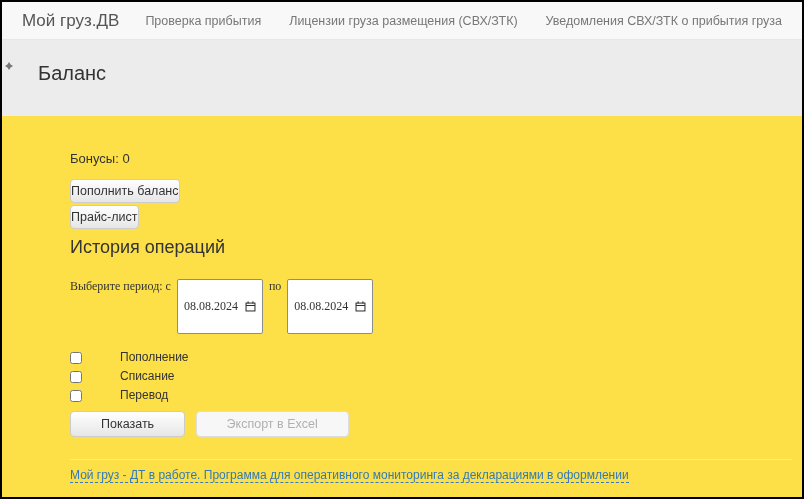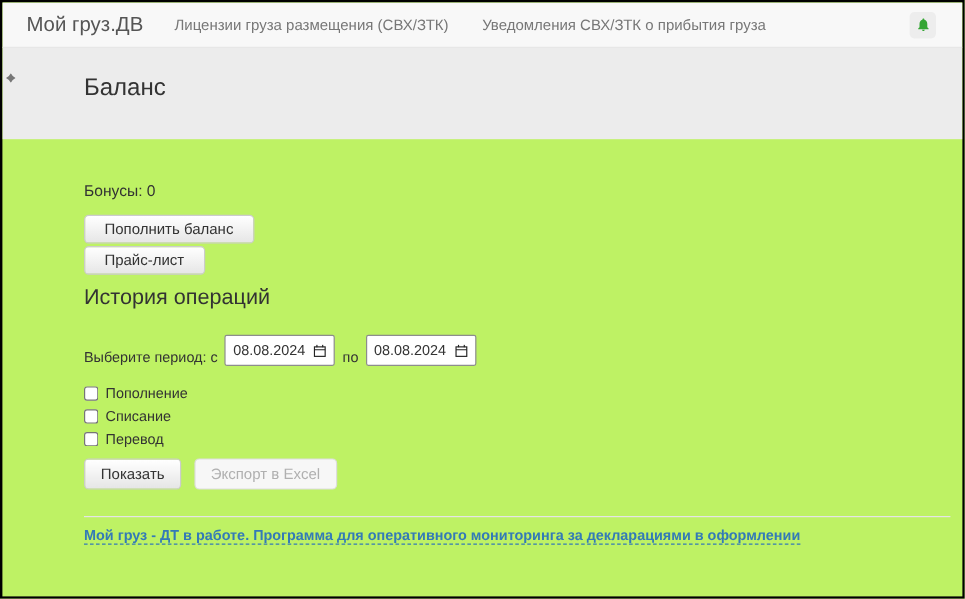--- a/index.html
+++ b/index.html
@@ -5,21 +5,21 @@
   * { margin:0; padding:0; box-sizing:border-box; }
   html,body { width:804px; height:499px; }
   body {
     font-family:"Liberation Sans", sans-serif;
     background:#fff;
     color:#333;
   }
   .frame {
     width:804px; height:499px;
     border:2px solid #000;
-    background:#bef264;
+    background:#fde047;
     overflow:hidden;
   }
   
   .navbar {
     height:38px;
     background:#f8f8f8;
     border-bottom:1px solid #e7e7e7;
     display:flex;
     align-items:center;
     padding:0 14px 0 20px;
@@ -61,95 +61,98 @@
   }
   .mini-icon {
     position:absolute;
     left:3px; top:16px;
     color:#666;
   }
   .page-title {
     font-size:20px;
     font-weight:400;
     color:#333;
-    padding:22px 0 0 68px;
+    padding:22px 0 0 36px;
   }
   
   main { padding:26px 0 0 68px; }
   .balance-line { font-size:18px; color:#333; }
   .bonus-line { font-size:13px; color:#333; margin-top:9px; }
   .btn {
     display:inline-block;
     font-family:"Liberation Sans", sans-serif;
     font-size:12.5px;
     color:#333;
-    padding:4px 16px;
+    padding:4px 0;
     border:1px solid #ccc;
     border-radius:4px;
     background:linear-gradient(#ffffff,#e6e6e6);
     cursor:pointer;
   }
   .btn-topup { margin-top:13px; }
   .btn-price { margin-top:2px; display:inline-block; }
   .btn-disabled {
     background:#f7f7f7;
     color:#b0b0b0;
     border-color:#ddd;
     cursor:default;
   }
   .history-title { font-size:18px; font-weight:400; margin-top:8px; }
   .period-row {
     margin-top:21px;
     font-size:12px;
     display:flex;
-    align-items:flex-end;
+    align-items:flex-start;
+    font-family:Liberation Serif, serif;
   }
   .date-box {
     display:inline-flex;
     align-items:center;
     border:1px solid #8d8d8d;
     border-radius:2px;
     background:#fff;
-    padding:5px 6px;
+    padding:19px 6px;
     margin:0 6px;
     font-size:12px;
     color:#333;
     cursor:pointer;
   }
   .date-box .cal { margin-left:7px; display:flex; }
   .checks { margin-top:16px; }
   .check-row {
     display:flex;
-    align-items:center;
+    align-items:flex-end;
     font-size:12px;
     margin-bottom:5px;
     cursor:pointer;
+    gap:32px;
   }
   .check-row input { width:12px; height:12px; margin-right:6px; cursor:pointer; }
   .action-row { margin-top:9px; }
-  .action-row .btn { margin-right:6px; padding:5px 13px; }
+  .action-row .btn { margin-right:6px; padding:5px 30px; }
   
   .divider {
     border:none;
     border-top:1px solid #e5e5e5;
     margin:22px 10px 8px 0;
   }
   footer { font-size:12px; line-height:14px; padding-bottom:10px; }
   footer a { color:#337ab7; text-decoration:none; cursor:pointer; }
-  .f-promo a { font-weight:bold; border-bottom:1px dashed #337ab7; }
+  .f-promo a { font-weight:normal; border-bottom:1px dashed #337ab7; }
   .f-soft a { border-bottom:1px dashed #337ab7; }
   .f-soft .sep { color:#333; margin:0 3px; }
 </style>
 </head>
 <body>
 
 <div class="frame">
 
   <nav class="navbar">
     <a class="brand">Мой груз.ДВ</a>
+    <a class="nav-link">Проверка прибытия</a>
     <a class="nav-link">Лицензии груза размещения (СВХ/ЗТК)</a>
     <a class="nav-link">Уведомления СВХ/ЗТК о прибытия груза</a>
     <div class="nav-right">
       <button class="bell-btn">
         <span style="display:flex;">
           <svg width="13" height="13" viewBox="0 0 24 24" fill="#33a532">
             <path d="M12 22c1.1 0 1.99-.89 1.99-1.99h-3.98C10.01 21.11 10.9 22 12 22zm6-6v-5c0-3.07-1.64-5.64-4.5-6.32V4c0-.83-.67-1.5-1.5-1.5s-1.5.67-1.5 1.5v.68C7.63 5.36 6 7.92 6 11v5l-2 2v1h16v-1l-2-2z"></path>
           </svg>
         </span>
       </button>

